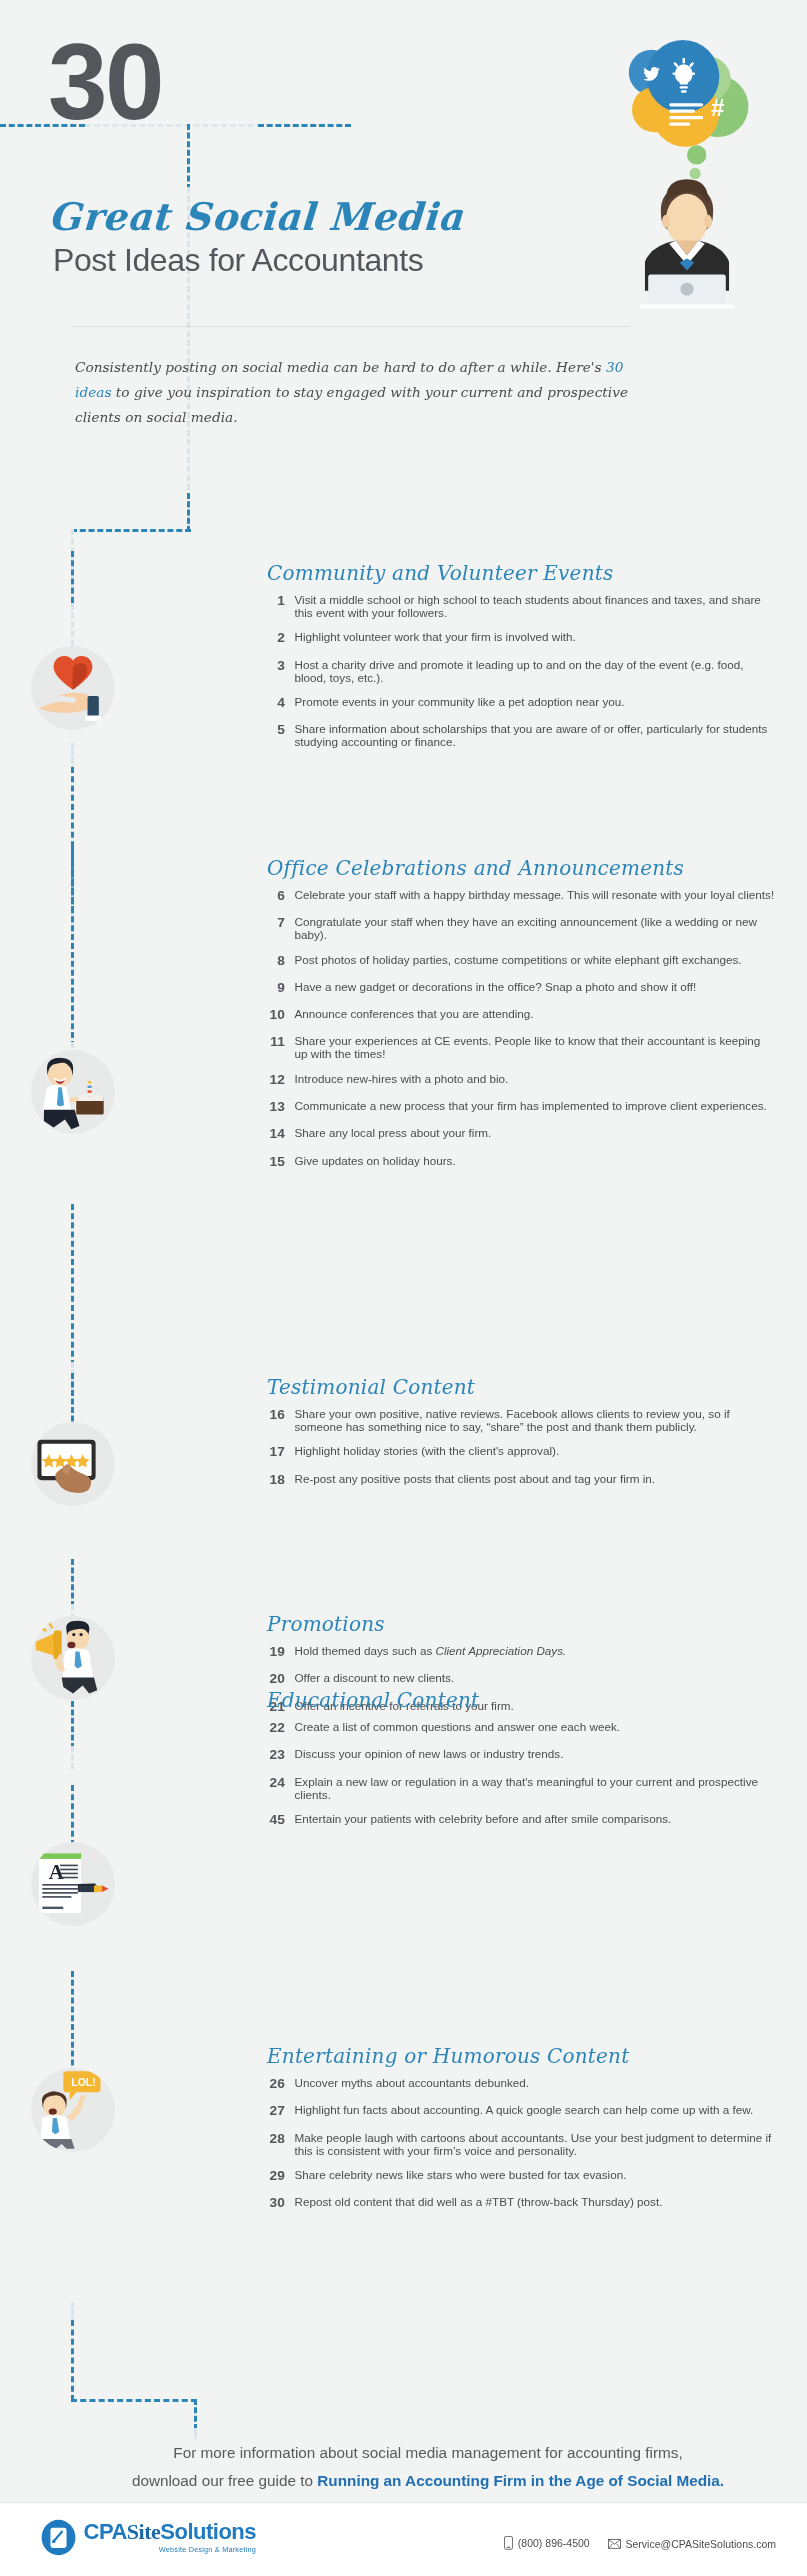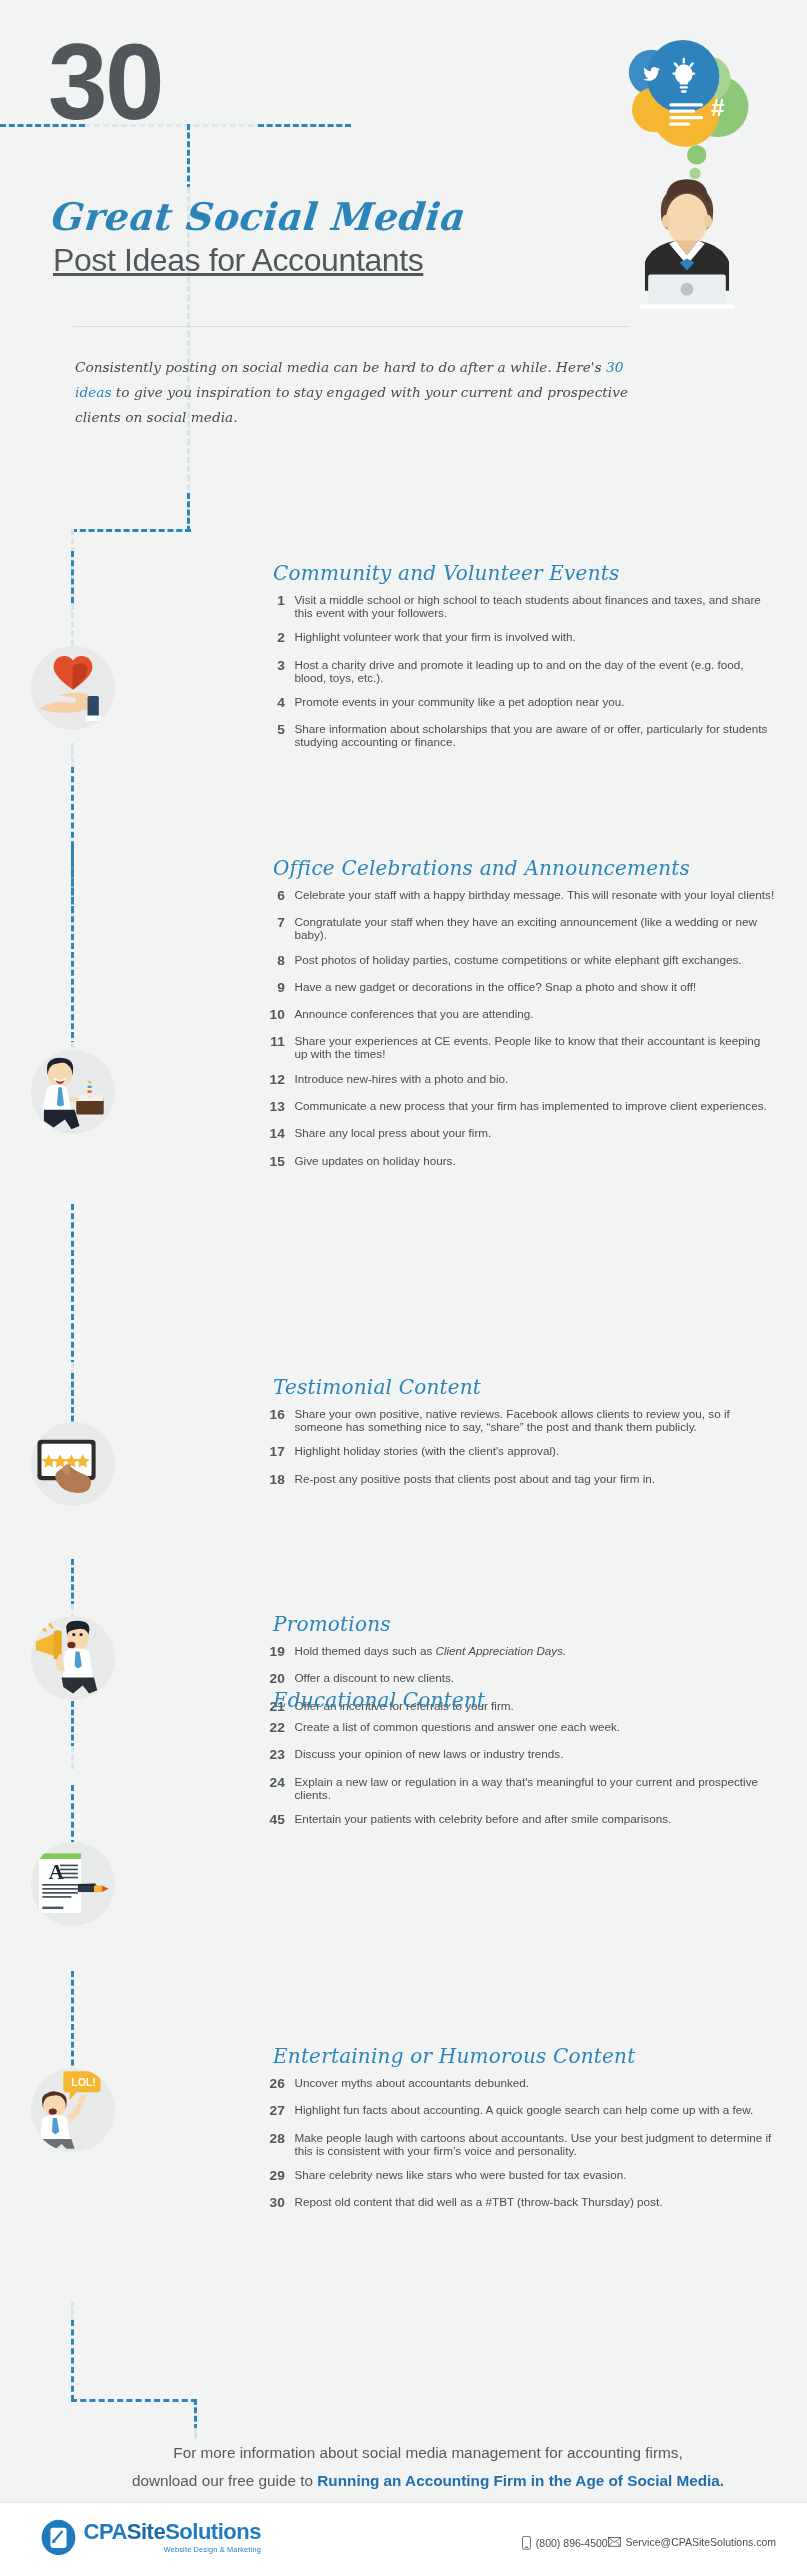--- a/index.html
+++ b/index.html
@@ -64,21 +64,20 @@
     transform: skewX(-6deg);
   }
   .title-sub {
     position: absolute;
     left: 53px; top: 242px;
     font-family: "Liberation Sans", sans-serif;
     font-size: 32px;
     font-weight: 300;
     color: #53565a;
     letter-spacing: -0.4px;
-    text-decoration: underline;
   }
   .header-rule {
     position: absolute;
     left: 73px; top: 326px;
     width: 557px; height: 0.8px;
     background: #dcdedd;
   }
   .intro {
     position: absolute;
     left: 75px; top: 355px;
@@ -97,21 +96,20 @@
   
   .section { position: absolute; left: 267px; width: 509px; }
   .section-title {
     font-family: "DejaVu Serif", serif;
     font-style: italic;
     font-size: 20px;
     font-weight: normal;
     color: #2b85b8;
     margin-bottom: 8px;
     letter-spacing: 0.2px;
-    margin-left: 6px;
   }
   .item { display: flex; margin-bottom: 11.3px; }
   .item-num {
     width: 27.5px;
     flex: 0 0 27.5px;
     text-align: right;
     padding-right: 9.7px;
     font-family: "Liberation Sans", sans-serif;
     font-size: 13.7px;
     font-weight: bold;
@@ -159,34 +157,35 @@
   }
   .logo-wrap { position: absolute; left: 40px; top: 2519px; display: flex; align-items: center; }
   .logo-text {
     font-family: "Liberation Sans", sans-serif;
     font-size: 22px;
     font-weight: bold;
     color: #1f7ac0;
     letter-spacing: -0.5px;
     line-height: 1;
   }
-  .logo-text .lt-dark { color: #1b6aa5; }
+  .logo-text .lt-dark { color: #1b6aa5; font-family: Liberation Serif, serif; }
   .logo-tag {
     font-family: "Liberation Sans", sans-serif;
     font-size: 7.3px;
     color: #1f7ac0;
     text-align: right;
     margin-top: 1.6px;
     letter-spacing: 0.2px;
   }
   .contact {
     position: absolute;
     right: 32px; top: 2536px;
     display: flex;
-    align-items: flex-start;
+    align-items: flex-end;
+    gap: 18px;
     font-family: "Liberation Sans", sans-serif;
     font-size: 10.5px;
     color: #4d4d4d;
   }
   .contact span.ci { display: inline-flex; align-items: center; gap: 4.8px; }
 </style>
 </head>
 <body>
 
 <div class="page">

